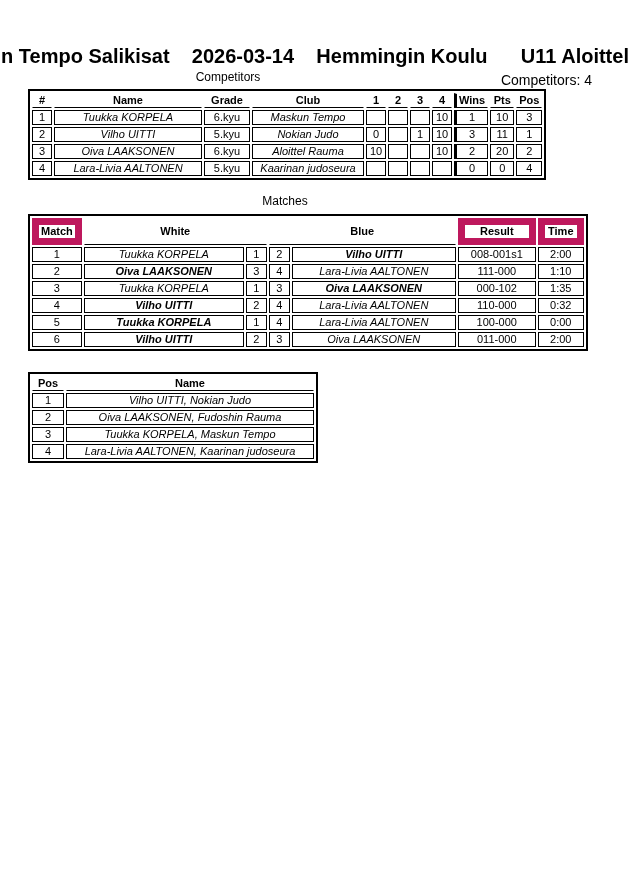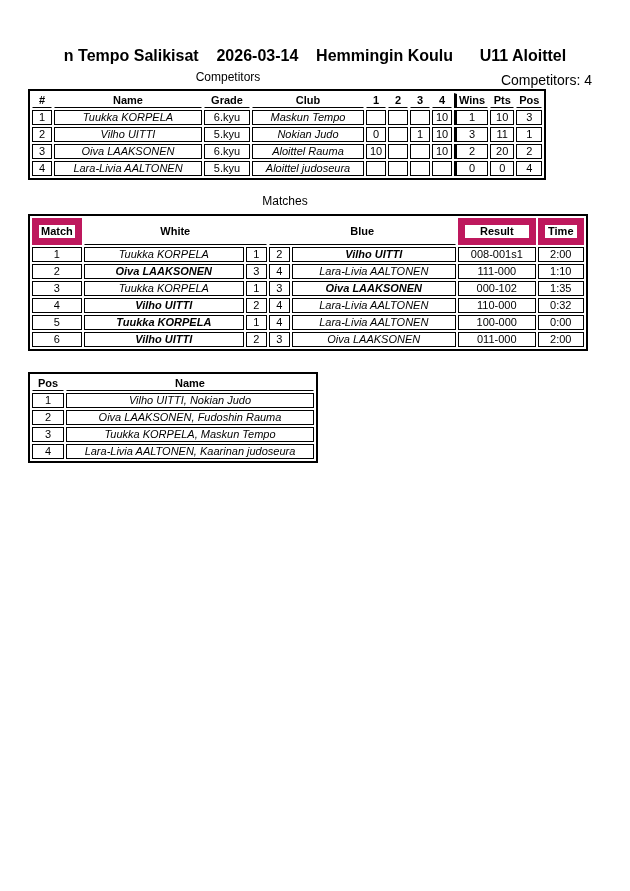--- a/index.html
+++ b/index.html
@@ -3,21 +3,21 @@
 <meta charset="utf-8">
 <style>
   html,body{margin:0;padding:0;}
   body{
     width:630px;height:891px;background:#ffffff;color:#000000;
     font-family:"Liberation Sans",sans-serif;position:relative;overflow:hidden;
   }
   .page{position:absolute;inset:0;}
   .doc-title{
     position:absolute;top:45px;left:50%;transform:translateX(-50%);
-    font-size:16px;font-weight:bold;white-space:pre;line-height:22px;text-align:right;
+    font-size:20px;font-weight:bold;white-space:pre;line-height:22px;text-align:right;
   }
   .sec-title{position:absolute;font-size:12px;font-weight:normal;text-align:center;line-height:14px;}
   .t-competitors{top:70px;left:28px;width:400px;}
   .t-matches{top:194px;left:28px;width:514px;}
   .t-results{top:353px;left:28px;width:288px;}
   .comp-count{position:absolute;top:72px;left:500px;width:92px;font-size:14px;text-align:right;}
   .tbl-wrap{position:absolute;}
   .w-competitors{top:89px;left:28px;}
   .w-matches{top:214px;left:28px;}
   .w-results{top:372px;left:28px;}
@@ -117,21 +117,21 @@
           <td class="c"></td>
           <td class="c">10</td>
           <td class="c thickL">2</td>
           <td class="c">20</td>
           <td class="c">2</td>
         </tr>
         <tr>
           <td class="c">4</td>
           <td class="l">Lara-Livia AALTONEN</td>
           <td class="c">5.kyu</td>
-          <td class="l">Aloittel judoseura</td>
+          <td class="l">Kaarinan judoseura</td>
           <td class="c"></td>
           <td class="c"></td>
           <td class="c"></td>
           <td class="c"></td>
           <td class="c thickL">0</td>
           <td class="c">0</td>
           <td class="c">4</td>
         </tr>
       </tbody>
     </table>

